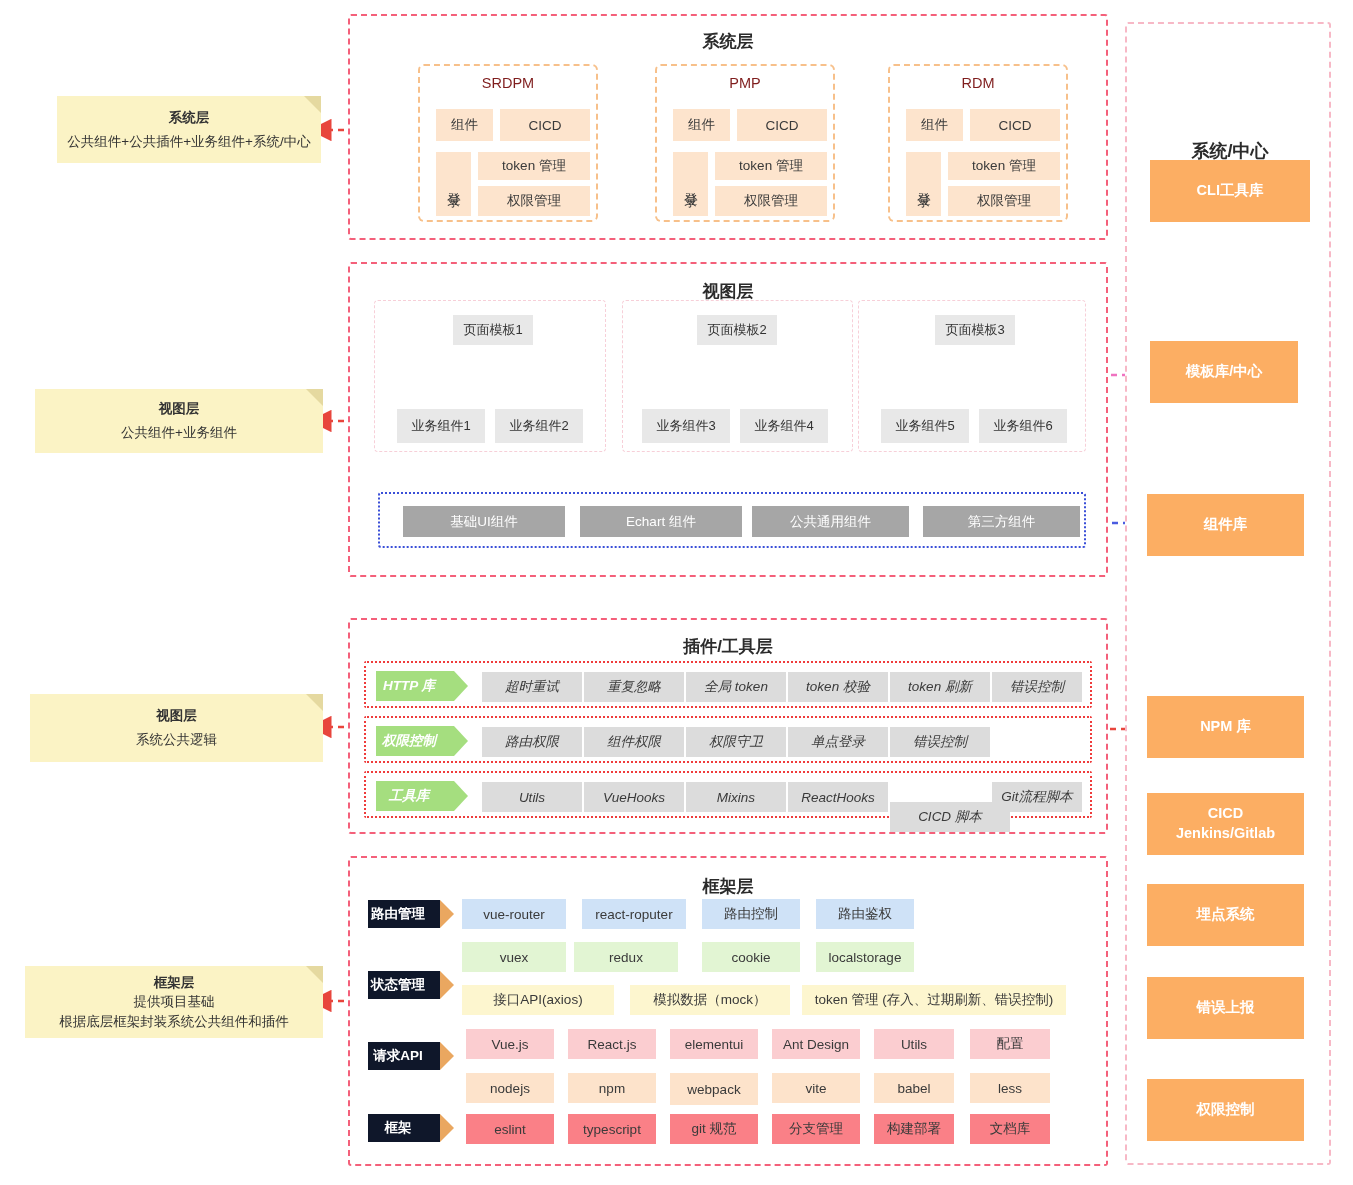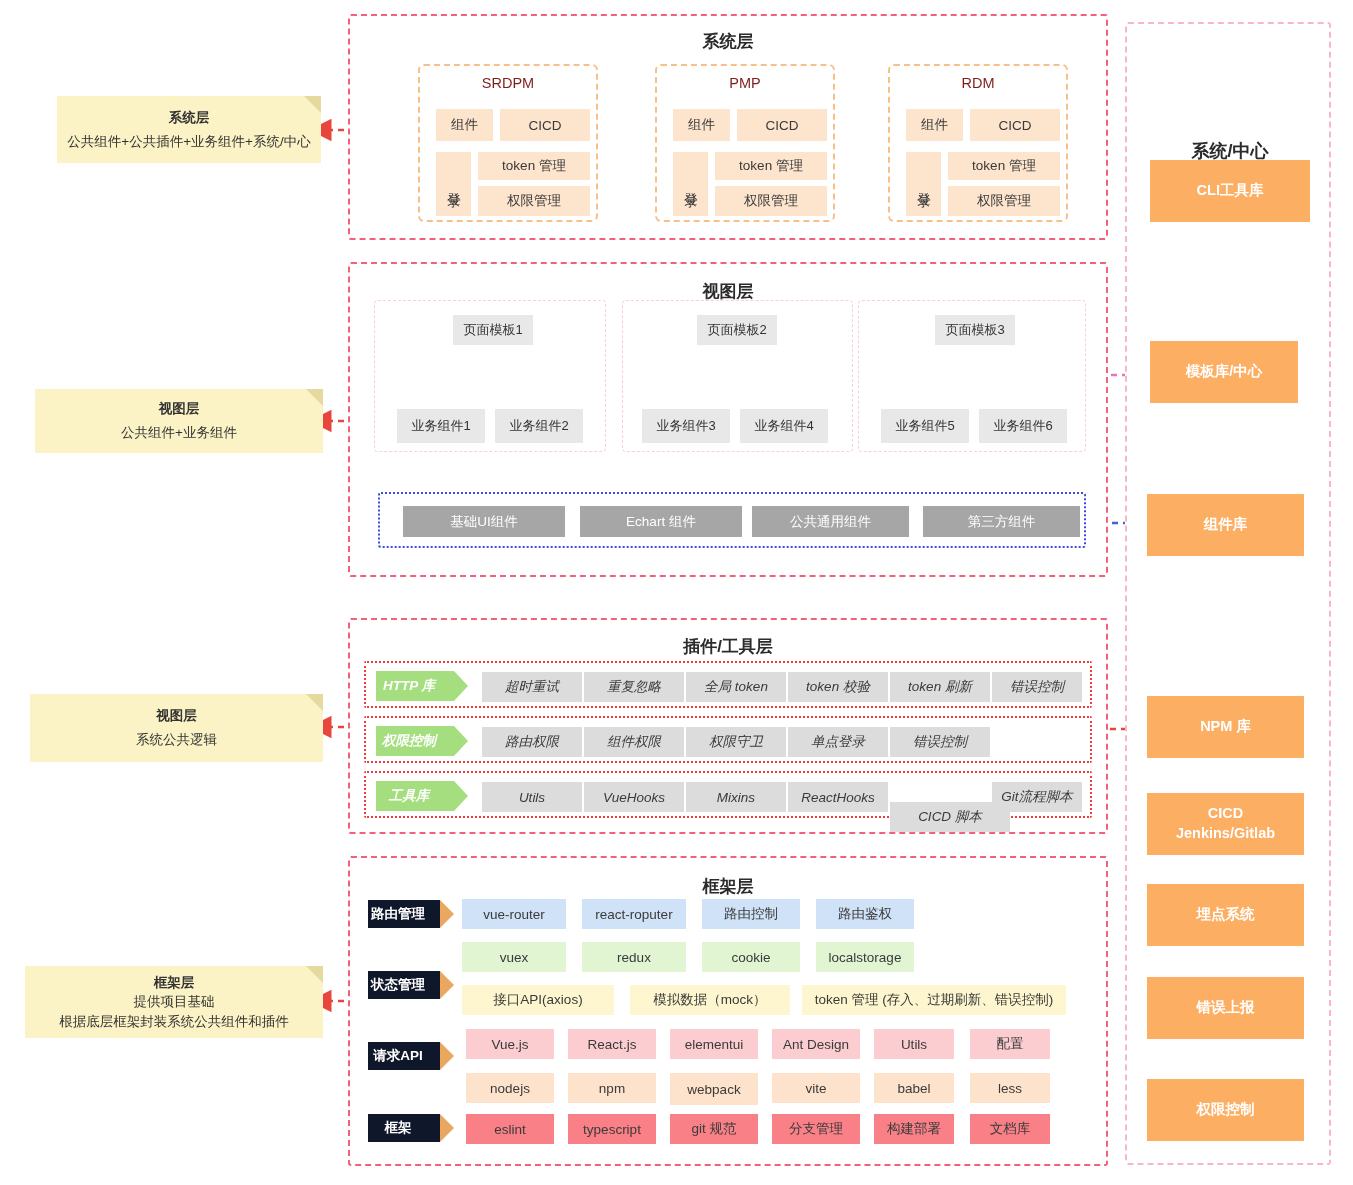--- a/index.html
+++ b/index.html
@@ -361,21 +361,21 @@
     <div class="layer-title" style="top:17px;">框架层</div>
 
     <div class="abs chev orange" style="left:18px; top:42px; width:72px;">路由管理</div>
     <div class="abs fw-pill fw-blue center" style="left:112px; top:41px; width:104px; height:30px;">vue-router</div>
     <div class="abs fw-pill fw-blue center" style="left:232px; top:41px; width:104px; height:30px;">react-roputer</div>
     <div class="abs fw-pill fw-blue center" style="left:352px; top:41px; width:98px; height:30px;">路由控制</div>
     <div class="abs fw-pill fw-blue center" style="left:466px; top:41px; width:98px; height:30px;">路由鉴权</div>
 
     <div class="abs chev orange" style="left:18px; top:85px; width:72px;">状态管理</div>
     <div class="abs fw-pill fw-green center" style="left:112px; top:84px; width:104px; height:30px;">vuex</div>
-    <div class="abs fw-pill fw-green center" style="left:232px; top:84px; width:104px; height:30px;">redux</div>
+    <div class="abs fw-pill fw-green center" style="left:224px; top:84px; width:104px; height:30px;">redux</div>
     <div class="abs fw-pill fw-green center" style="left:352px; top:84px; width:98px; height:30px;">cookie</div>
     <div class="abs fw-pill fw-green center" style="left:466px; top:84px; width:98px; height:30px;">localstorage</div>
 
     <div class="abs chev orange" style="left:18px; top:128px; width:72px;">请求API</div>
     <div class="abs fw-pill fw-yellow center" style="left:112px; top:127px; width:152px; height:30px;">接口API(axios)</div>
     <div class="abs fw-pill fw-yellow center" style="left:280px; top:127px; width:160px; height:30px;">模拟数据（mock）</div>
     <div class="abs fw-pill fw-yellow center" style="left:452px; top:127px; width:264px; height:30px;">token 管理 (存入、过期刷新、错误控制)</div>
 
     <div class="abs chev orange" style="left:18px; top:172px; width:72px;">框架</div>
     <div class="abs fw-pill fw-pink center" style="left:116px; top:171px; width:88px; height:30px;">Vue.js</div>

